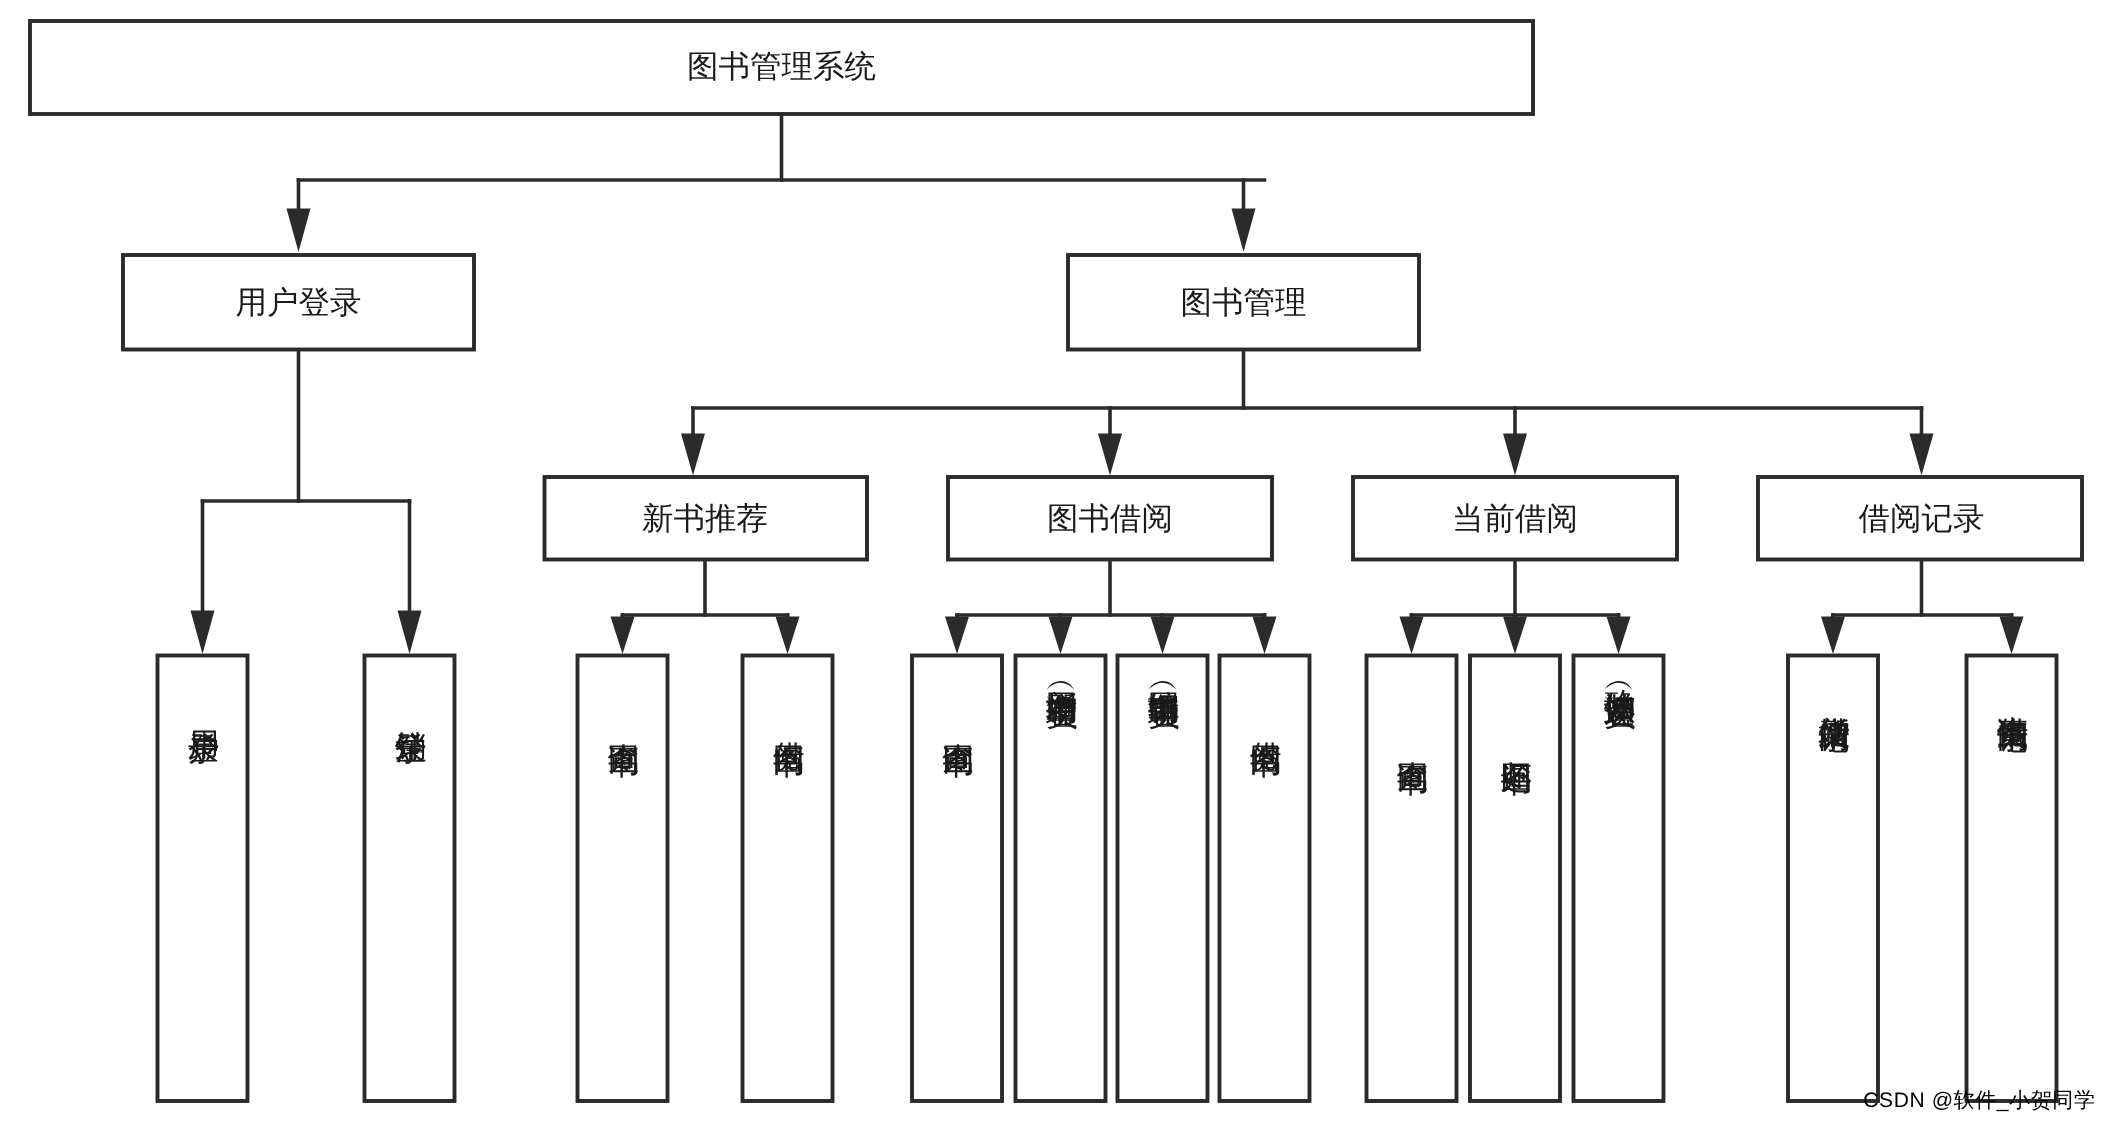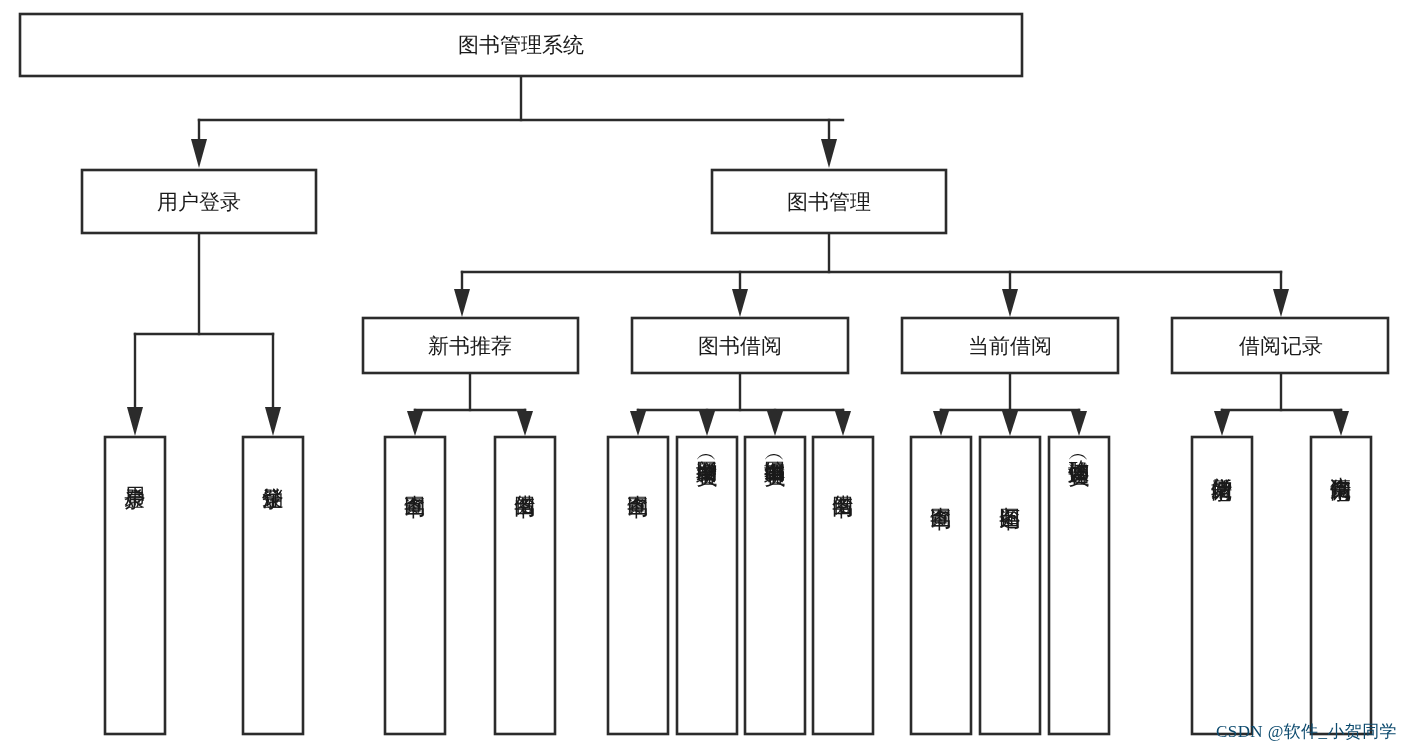--- a/index.html
+++ b/index.html
@@ -64,23 +64,23 @@
     line-height: 1.12;
     color: #1a1a1a;
     letter-spacing: 1px;
     white-space: nowrap;
     text-align: start;
   }
   .watermark {
     position: absolute;
     right: 8px;
     bottom: 4px;
-    font-family: Liberation Serif, serif;
-    font-size: 17px;
-    color: #0c4a6e;
+    font-family: Liberation Sans, sans-serif;
+    font-size: 14px;
+    color: #000000;
     letter-spacing: 0.4px;
     white-space: nowrap;
     pointer-events: none;
   }
 </style>
 </head>
 <body>
 
 <div id="diagram-root">
 

